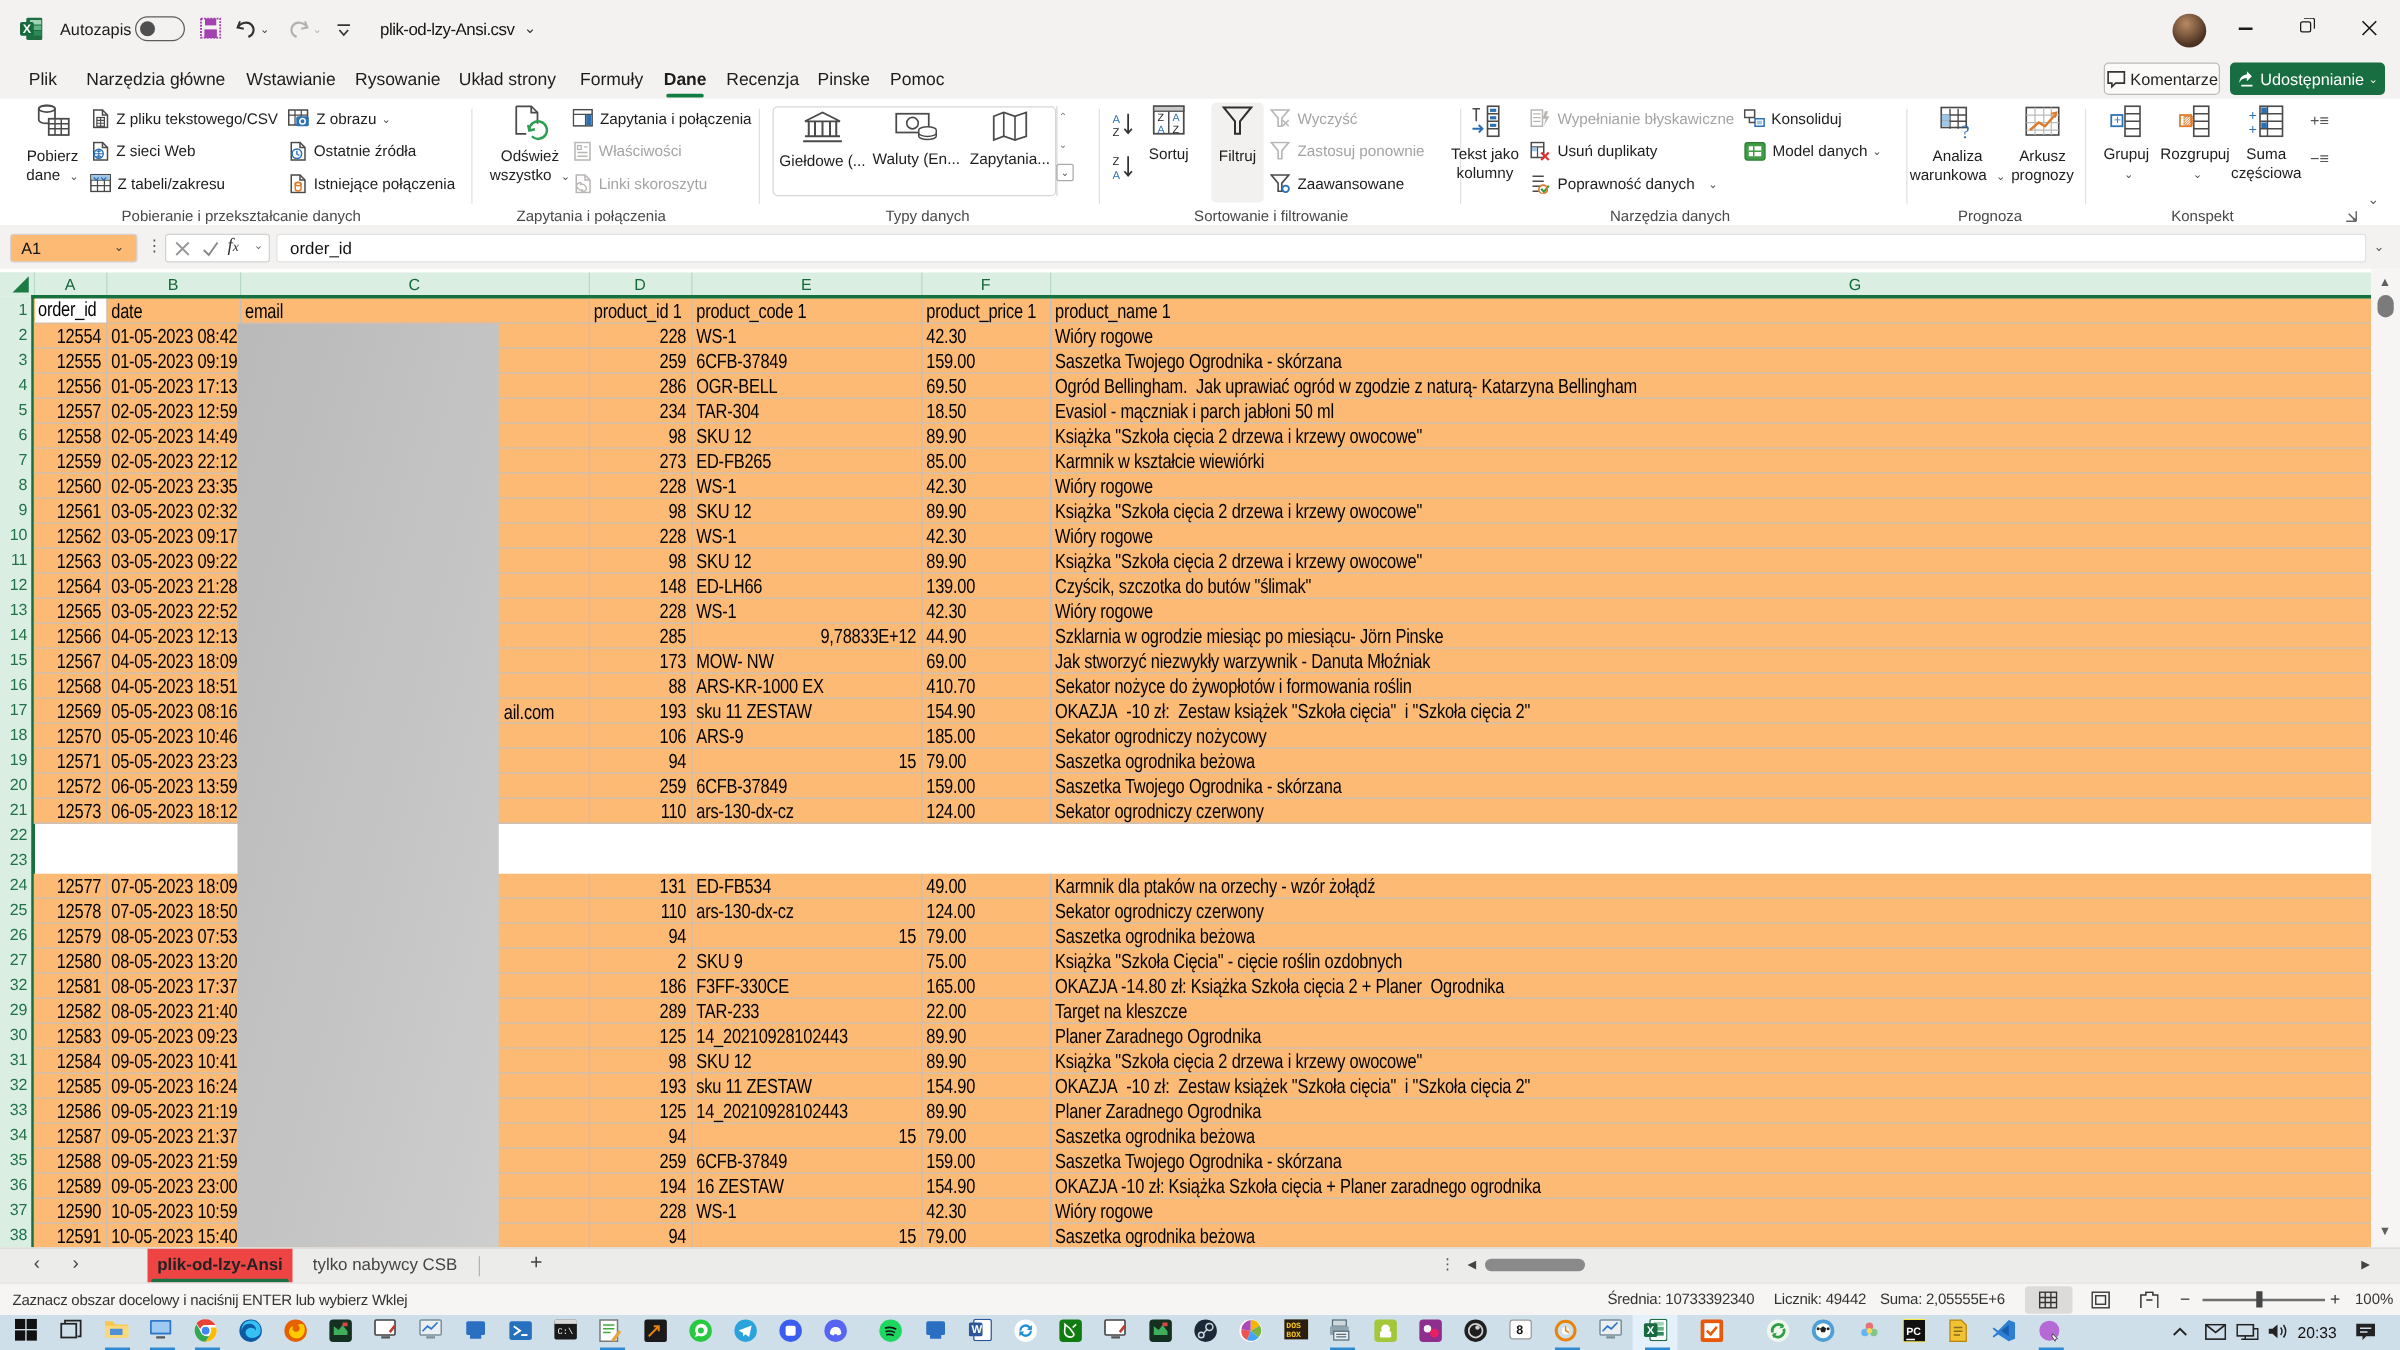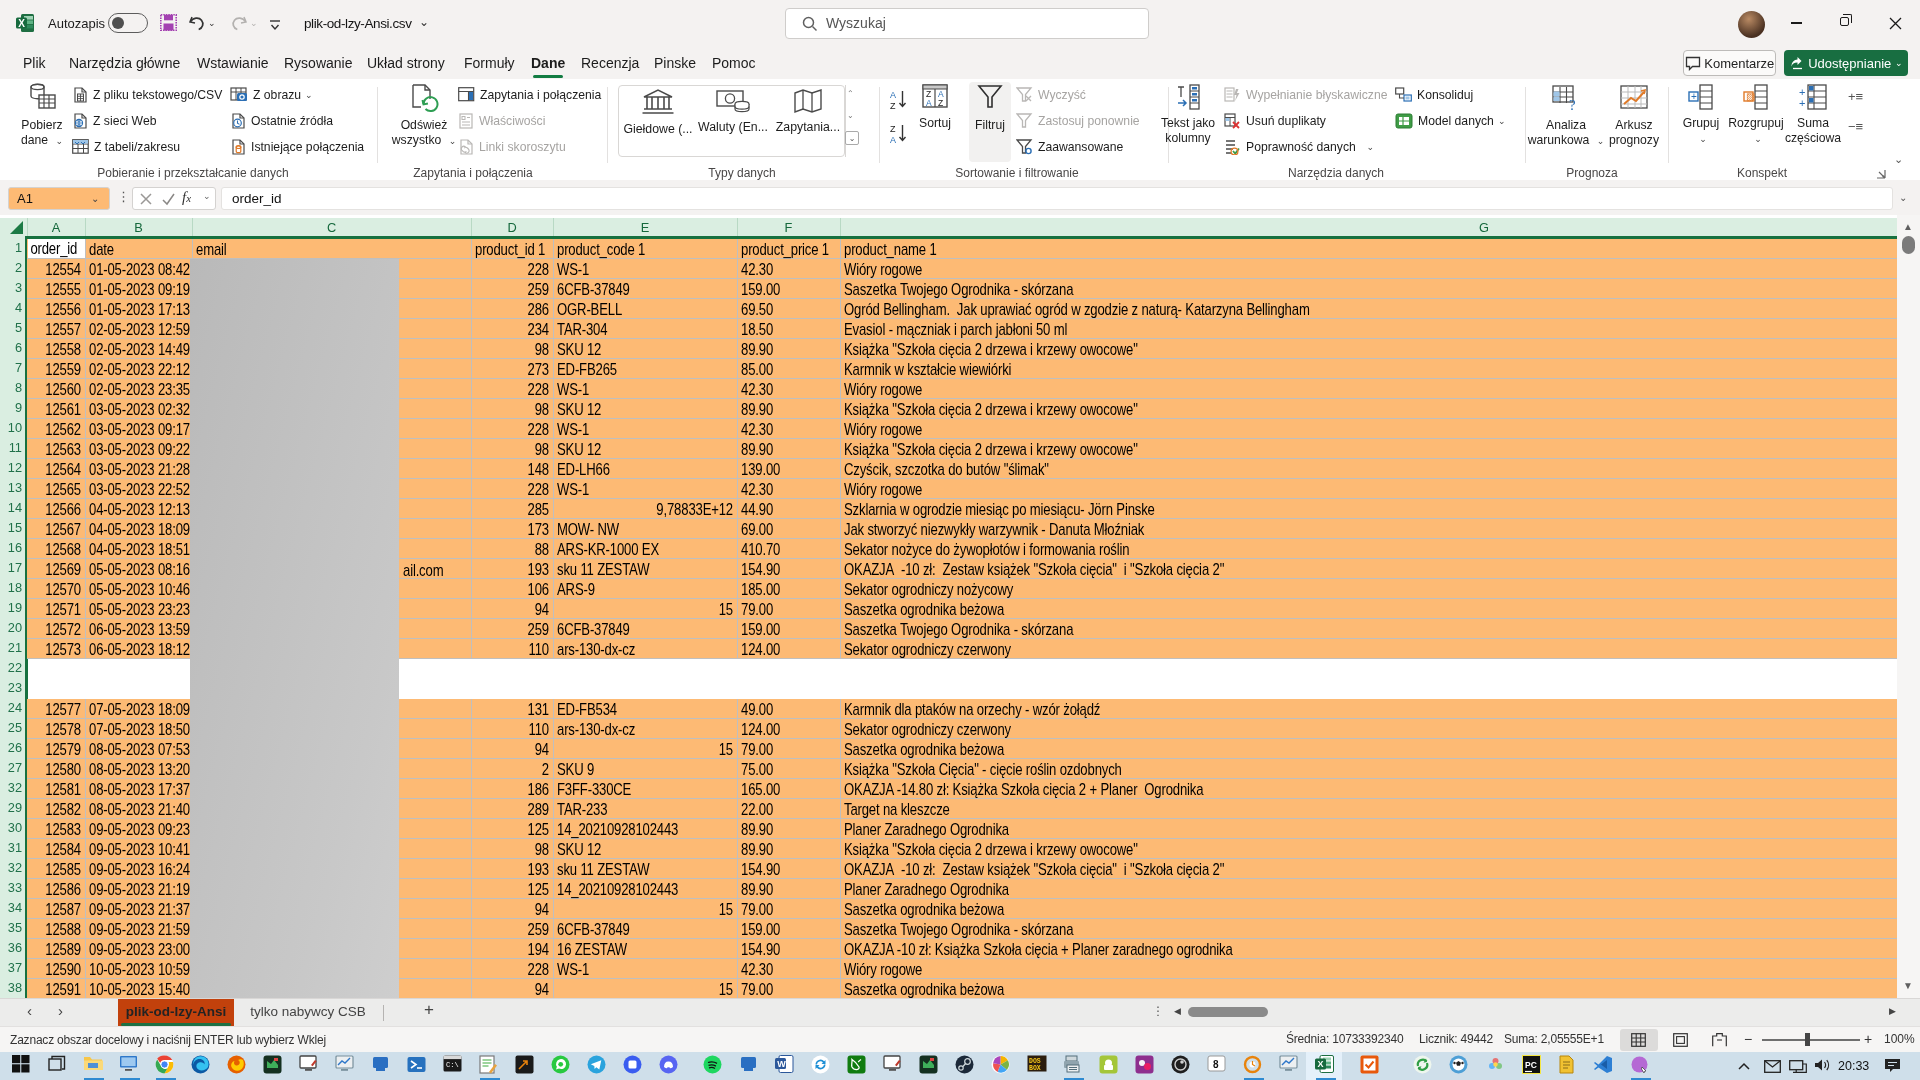--- a/index.html
+++ b/index.html
@@ -47,21 +47,21 @@
 .vln{position:absolute;top:0;width:1px;height:20px;background:#bfbfbf}
 #blur{position:absolute;left:190px;top:44px;width:209px;height:739px;background:linear-gradient(105deg,#b9b9b9,#c1c1c1 40%,#c8c8c8 75%,#cecece)}
 #a1cell{position:absolute;left:28px;top:24px;width:57px;height:19px;background:#fff;line-height:19px;color:#000}
 #a1cell span{display:inline-block;font-size:16.4px;letter-spacing:-0.2px;transform:scaleX(0.8);transform-origin:0 50%;padding-left:3px}
 
 #vsb{position:absolute;left:1897px;top:0px;width:23px;height:783px;background:#f6f5f4}
 #vsb .thumb{position:absolute;left:5px;top:21px;width:13px;height:18px;background:#7b7b7b;border-radius:7px}
 .arr{position:absolute;font-size:10px;color:#5f5f5f}
 
 #sheetbar{position:absolute;left:0;top:998px;width:1920px;height:28px;background:#ececeb;border-top:1px solid #d9d7d6}
-#stab1{position:absolute;left:118px;top:0;width:116px;height:28px;background:#c2410c;font-size:13.5px;font-weight:bold;color:#232323;text-align:center;line-height:26px}
+#stab1{position:absolute;left:118px;top:0;width:116px;height:28px;background:#ef4444;font-size:13.5px;font-weight:bold;color:#232323;text-align:center;line-height:26px}
 #stab1:after{content:"";position:absolute;left:3px;right:3px;bottom:1px;height:3px;background:#1d7044;border-radius:2px}
 #stab2{position:absolute;left:234px;top:0;width:148px;height:28px;font-size:13.5px;color:#444;text-align:center;line-height:26px}
 #hsb{position:absolute;left:1186px;top:7px;width:700px;height:12px}
 #hsb .thumb{position:absolute;left:2px;top:1px;width:80px;height:10px;background:#8a8a8a;border-radius:5px}
 
 #statusbar{position:absolute;left:0;top:1026px;width:1920px;height:26px;background:#f6f5f4;border-top:1px solid #e2e0df;font-size:12px;color:#333}
 
 #taskbar{position:absolute;left:0;top:1052px;width:1920px;height:28px;background:#cfdfea}
 .tico{position:absolute;top:3px;width:22px;height:22px;border-radius:4px}
 .tund{position:absolute;top:26px;height:2px;width:20px;background:#2f8ad1}
@@ -94,27 +94,20 @@
           <path d="M14 3 L16 8 L11 9" fill="none" stroke="#b3b1af" stroke-width="1.5"></path>
           <path d="M15.5 7.5C13 3.5 7 3 4.5 6.2c-2.6 3.2-1.3 8 2.8 9.3" fill="none" stroke="#b3b1af" stroke-width="1.7"></path>
         </svg></div>
 <span class="abs" style="left:250px;top:18px;font-size:9px;color:#b3b1af">⌄</span>
 <div class="abs" style="left:268px;top:17px"><svg width="14" height="12" viewBox="0 0 14 12">
           <path d="M2 2h10" stroke="#333" stroke-width="1.4"></path>
           <path d="M3.5 6l3.5 4 3.5-4" fill="none" stroke="#333" stroke-width="1.4"></path>
         </svg></div>
 <span class="abs" style="left:304px;top:16px;font-size:13.5px;letter-spacing:-0.4px;color:#141414">plik-od-lzy-Ansi.csv</span>
 <span class="abs" style="left:419px;top:15px;font-size:12px;color:#333">⌄</span>
-<div id="searchbox">
-        <div class="abs" style="left:16px;top:7px"><svg width="16" height="16" viewBox="0 0 16 16">
-            <circle cx="6.5" cy="6.5" r="5" fill="none" stroke="#5f5f5f" stroke-width="1.5"></circle>
-            <path d="M10.5 10.5l4 4" stroke="#5f5f5f" stroke-width="1.5"></path>
-          </svg></div>
-        <span>Wyszukaj</span>
-      </div>
 <div class="abs" style="left:1738px;top:11px;width:27px;height:27px;border-radius:14px;background:radial-gradient(circle at 40% 30%,#b98a63,#4a3122 70%)"></div>
 <div class="abs" style="left:1791px;top:22px;width:11px;height:1.6px;background:#1a1a1a"></div>
 <div class="abs" style="left:1840px;top:17px;width:9px;height:9px;border:1.3px solid #1a1a1a;border-radius:2px"></div>
       <div class="abs" style="left:1843px;top:14px;width:9px;height:9px;border-top:1.3px solid #1a1a1a;border-right:1.3px solid #1a1a1a;border-radius:0 2px 0 0"></div>
 <div class="abs" style="left:1889px;top:16px"><svg width="13" height="13" viewBox="0 0 13 13">
           <path d="M1 1l11 11M12 1L1 12" stroke="#1a1a1a" stroke-width="1.3"></path>
         </svg></div>
 </div>
 <div id="tabrow">
 <div class="rtab" style="left:23px">Plik</div>
@@ -986,21 +979,21 @@
 <span class="abs" style="left:1174px;top:7px;color:#444;font-size:9px">◀</span>
 <div id="hsb">
         <div class="thumb"></div>
       </div>
 <span class="abs" style="left:1889px;top:7px;color:#444;font-size:9px">▶</span>
 </div>
 <div id="statusbar">
 <span class="abs" style="left:10px;top:6px;letter-spacing:-0.2px">Zaznacz obszar docelowy i naciśnij ENTER lub wybierz Wklej</span>
 <span class="abs" style="left:1286px;top:5px;letter-spacing:-0.2px">Średnia: 10733392340</span>
 <span class="abs" style="left:1419px;top:5px;letter-spacing:-0.2px">Licznik: 49442</span>
-<span class="abs" style="left:1504px;top:5px;letter-spacing:-0.2px">Suma: 2,05555E+1</span>
+<span class="abs" style="left:1504px;top:5px;letter-spacing:-0.2px">Suma: 2,05555E+6</span>
 <div class="abs" style="left:1620px;top:2px;width:38px;height:22px;background:#dcdbda;border-radius:3px"></div>
 <div class="abs" style="left:1631px;top:6px"><svg width="15" height="14" viewBox="0 0 15 14">
           <rect x="0.7" y="0.7" width="13.6" height="12.6" fill="none" stroke="#333" stroke-width="1.2"></rect>
           <path d="M0.7 5h13.6M0.7 9h13.6M5.2 0.7v12.6M9.7 0.7v12.6" stroke="#333" stroke-width="1.1"></path>
         </svg></div>
 <div class="abs" style="left:1673px;top:6px"><svg width="15" height="14" viewBox="0 0 15 14">
           <rect x="0.7" y="0.7" width="13.6" height="12.6" fill="none" stroke="#333" stroke-width="1.2"></rect>
           <rect x="3.6" y="3.6" width="7.8" height="6.8" fill="none" stroke="#333" stroke-width="1.1"></rect>
         </svg></div>
 <div class="abs" style="left:1712px;top:6px"><svg width="15" height="14" viewBox="0 0 15 14">

